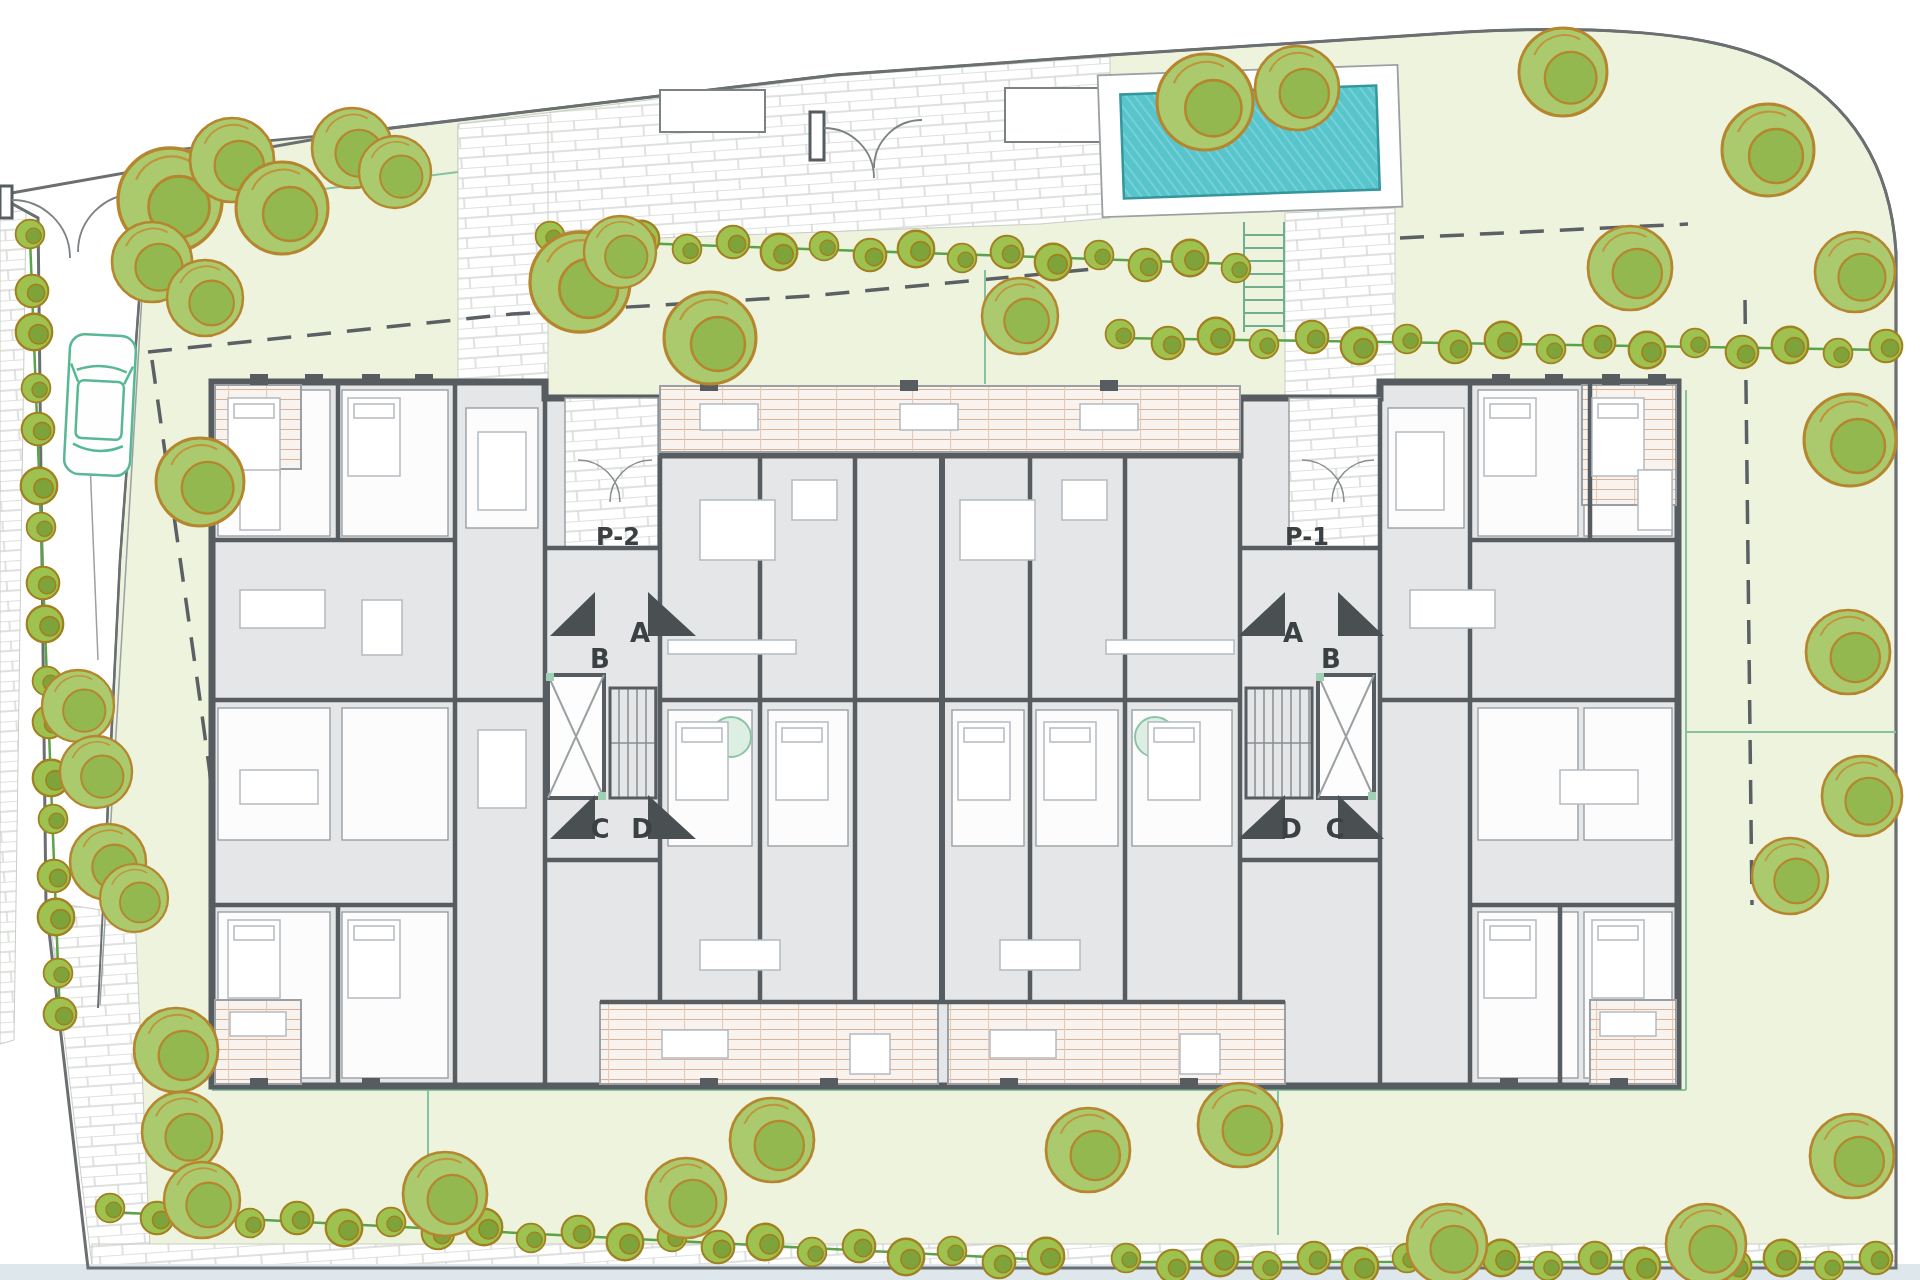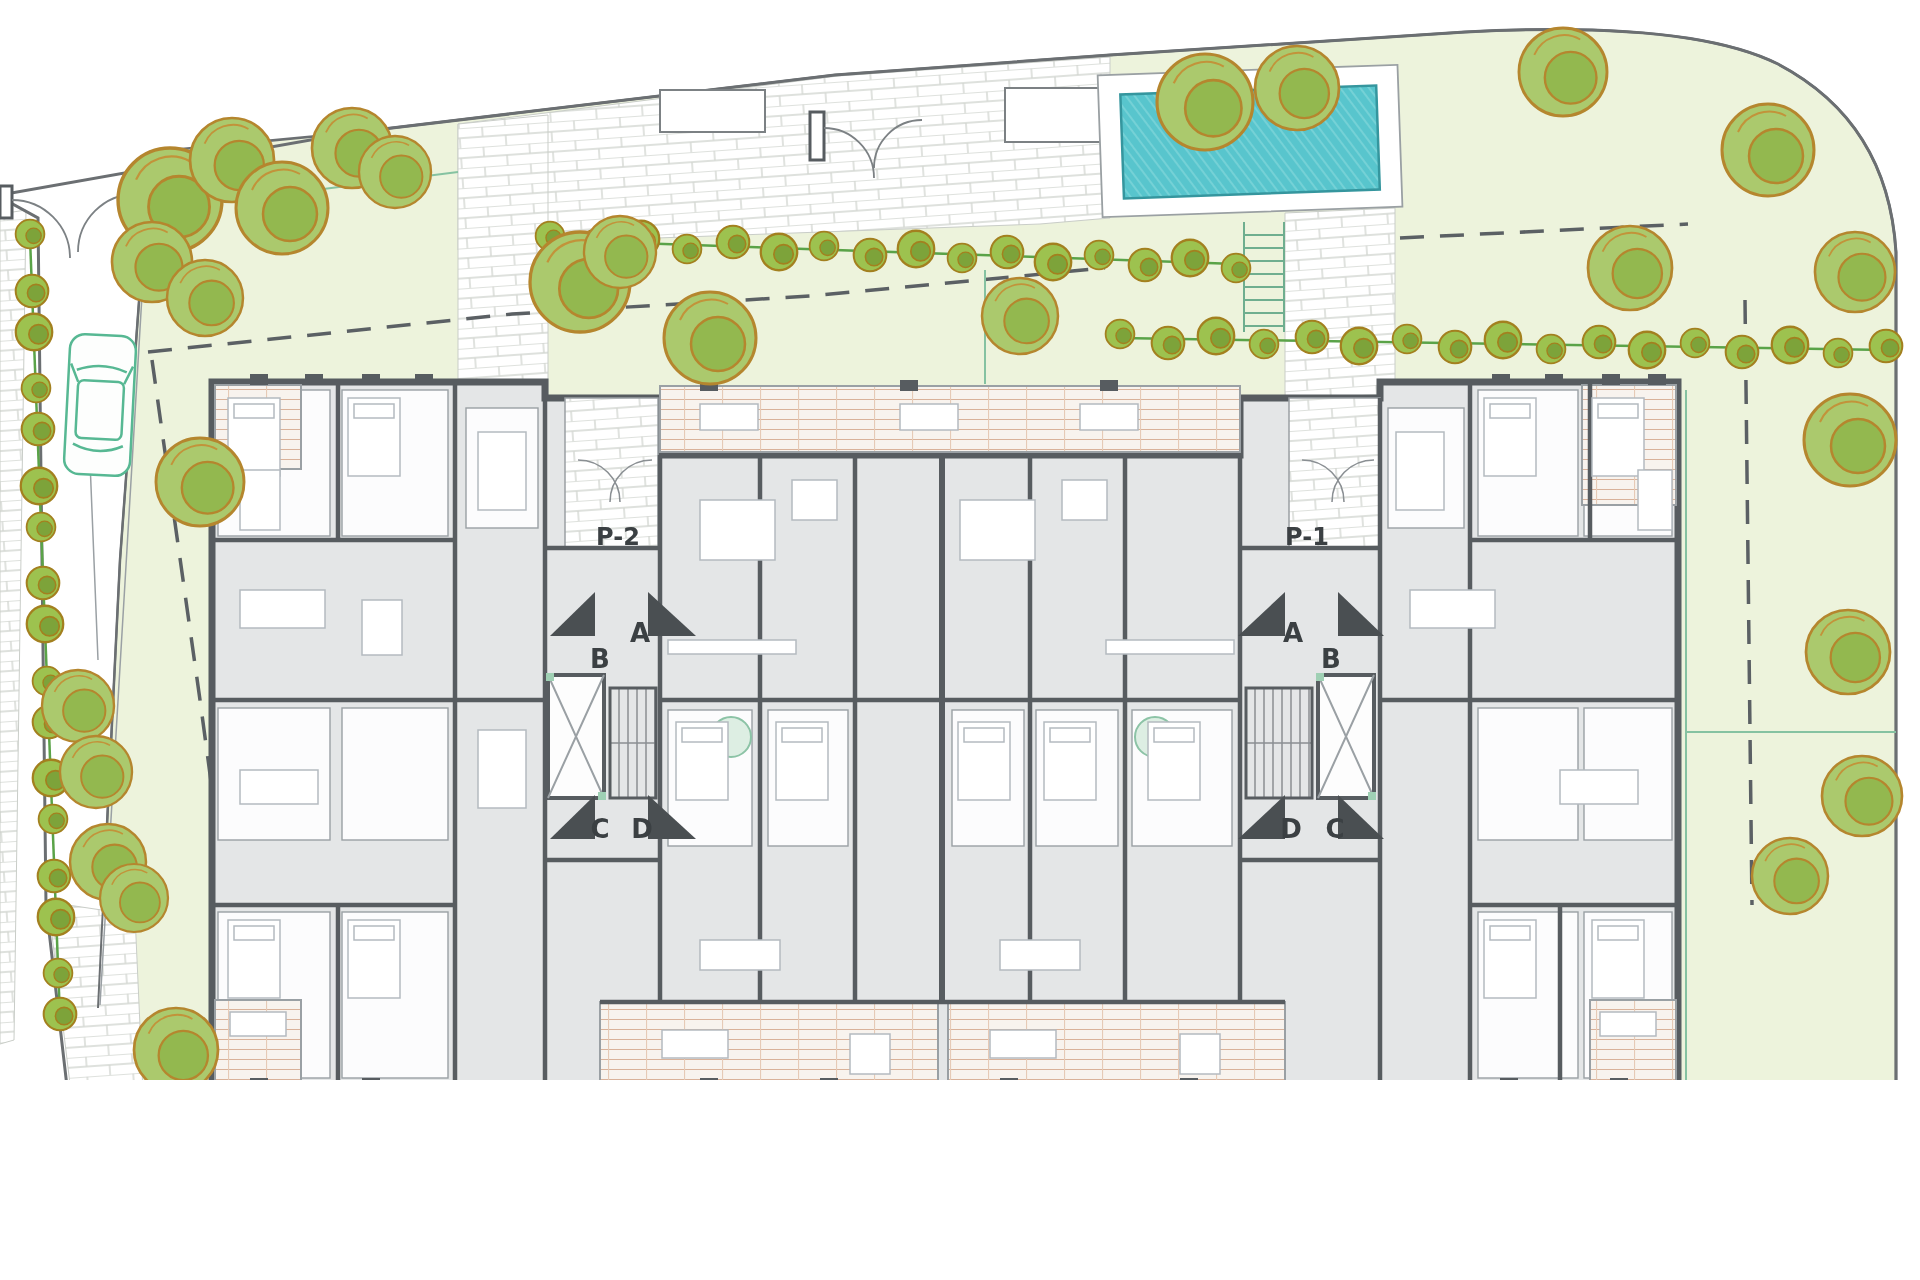--- a/index.html
+++ b/index.html
@@ -1,16 +1,16 @@
 <!DOCTYPE html>
 <html><head>
 <meta charset="utf-8">
 <style>
   html,body{margin:0;padding:0;background:#ffffff;}
-  #canvas{width:1920px;height:1080px;position:relative;overflow:hidden;background:#fff;}
+  #canvas{width:1920px;height:1280px;position:relative;overflow:hidden;background:#fff;}
   svg{display:block}
   .lbl{font:bold 26px "DejaVu Sans", sans-serif; fill:#3b4043;}
   .lblP{font:bold 24px "DejaVu Sans", sans-serif; fill:#3b4043;}
 </style>
 </head>
 <body>
 
 <div id="canvas">
 <svg viewBox="0 0 1920 1280" width="1920" height="1280">
   <defs>

